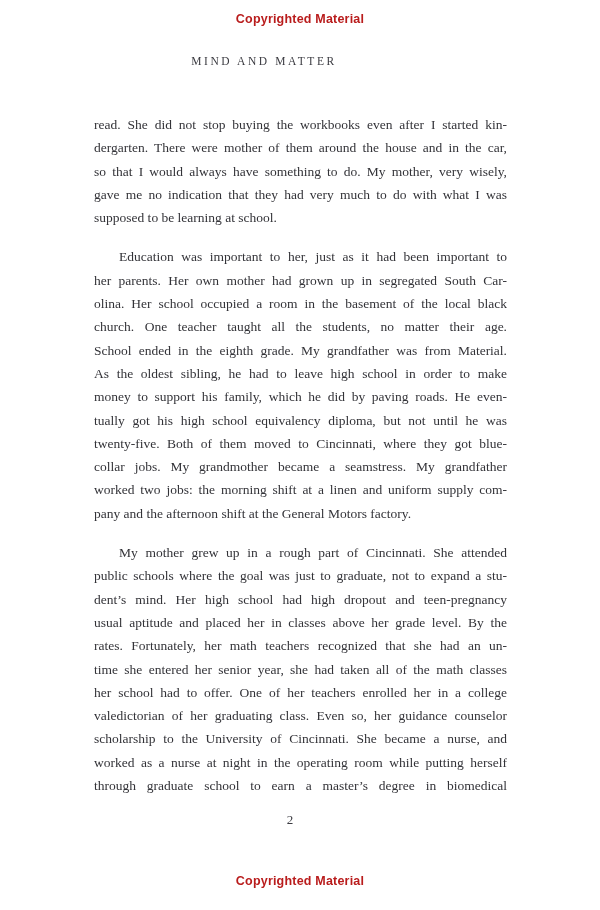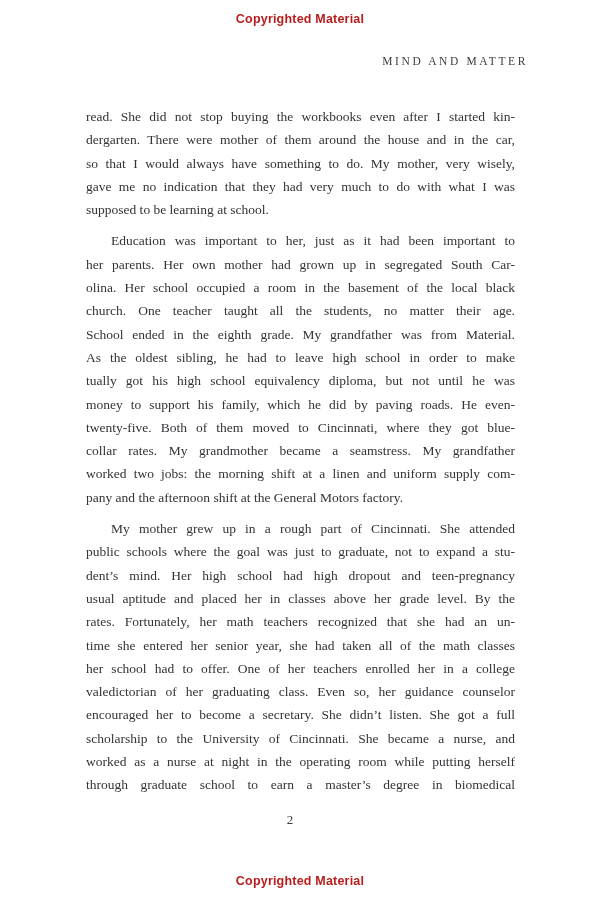--- a/index.html
+++ b/index.html
@@ -26,37 +26,37 @@
     color: #b91c1c;
     letter-spacing: 0.2px;
   }
   .banner-top { top: 12px; }
   .banner-bottom { top: 874px; }
   .running-header {
     position: absolute;
     top: 55px;
     left: 0;
     width: 528px;
-    text-align: right;
+    text-align: center;
     font-family: "Liberation Serif", serif;
     font-size: 11.5px;
     letter-spacing: 2.6px;
     color: #3b3b41;
     text-transform: uppercase;
   }
   .body-text {
     position: absolute;
     top: 97px;
     left: 78px;
     width: 445px;
     font-size: 13.5px;
     line-height: 23.3px;
     color: #333338;
   }
-  .para { margin: 8px; padding: 0; }
+  .para { margin: 16px; padding: 0; }
   .line {
     text-align: justify;
     text-align-last: justify;
     white-space: normal;
   }
   .line-last { text-align-last: left; }
   .line-indent { text-indent: 25px; }
   .page-number {
     position: absolute;
     top: 812px;
@@ -85,37 +85,36 @@
         <div class="line">gave me no indication that they had very much to do with what I was</div>
         <div class="line line-last">supposed to be learning at school.</div>
       </div>
       <div class="para">
         <div class="line line-indent">Education was important to her, just as it had been important to</div>
         <div class="line">her parents. Her own mother had grown up in segregated South Car-</div>
         <div class="line">olina. Her school occupied a room in the basement of the local black</div>
         <div class="line">church. One teacher taught all the students, no matter their age.</div>
         <div class="line">School ended in the eighth grade. My grandfather was from Material.</div>
         <div class="line">As the oldest sibling, he had to leave high school in order to make</div>
+        <div class="line">money to support his family, which he did by paving roads. He even-</div>
         <div class="line">tually got his high school equivalency diploma, but not until he was</div>
-        <div class="line">money to support his family, which he did by paving roads. He even-</div>
         <div class="line">twenty-five. Both of them moved to Cincinnati, where they got blue-</div>
-        <div class="line">collar rates. My grandmother became a seamstress. My grandfather</div>
+        <div class="line">collar jobs. My grandmother became a seamstress. My grandfather</div>
         <div class="line">worked two jobs: the morning shift at a linen and uniform supply com-</div>
         <div class="line line-last">pany and the afternoon shift at the General Motors factory.</div>
       </div>
       <div class="para">
         <div class="line line-indent">My mother grew up in a rough part of Cincinnati. She attended</div>
         <div class="line">public schools where the goal was just to graduate, not to expand a stu-</div>
         <div class="line">dent’s mind. Her high school had high dropout and teen-pregnancy</div>
         <div class="line">usual aptitude and placed her in classes above her grade level. By the</div>
         <div class="line">rates. Fortunately, her math teachers recognized that she had an un-</div>
         <div class="line">time she entered her senior year, she had taken all of the math classes</div>
         <div class="line">her school had to offer. One of her teachers enrolled her in a college</div>
         <div class="line">valedictorian of her graduating class. Even so, her guidance counselor</div>
-        <div class="line">encouraged her to become a secretary. She didn’t listen. She got a full</div>
         <div class="line">scholarship to the University of Cincinnati. She became a nurse, and</div>
         <div class="line">worked as a nurse at night in the operating room while putting herself</div>
         <div class="line">through graduate school to earn a master’s degree in biomedical</div>
       </div>
     </div>
 
   <div class="page-number">2</div>
 
   <div class="banner banner-bottom">Copyrighted Material</div>
 

